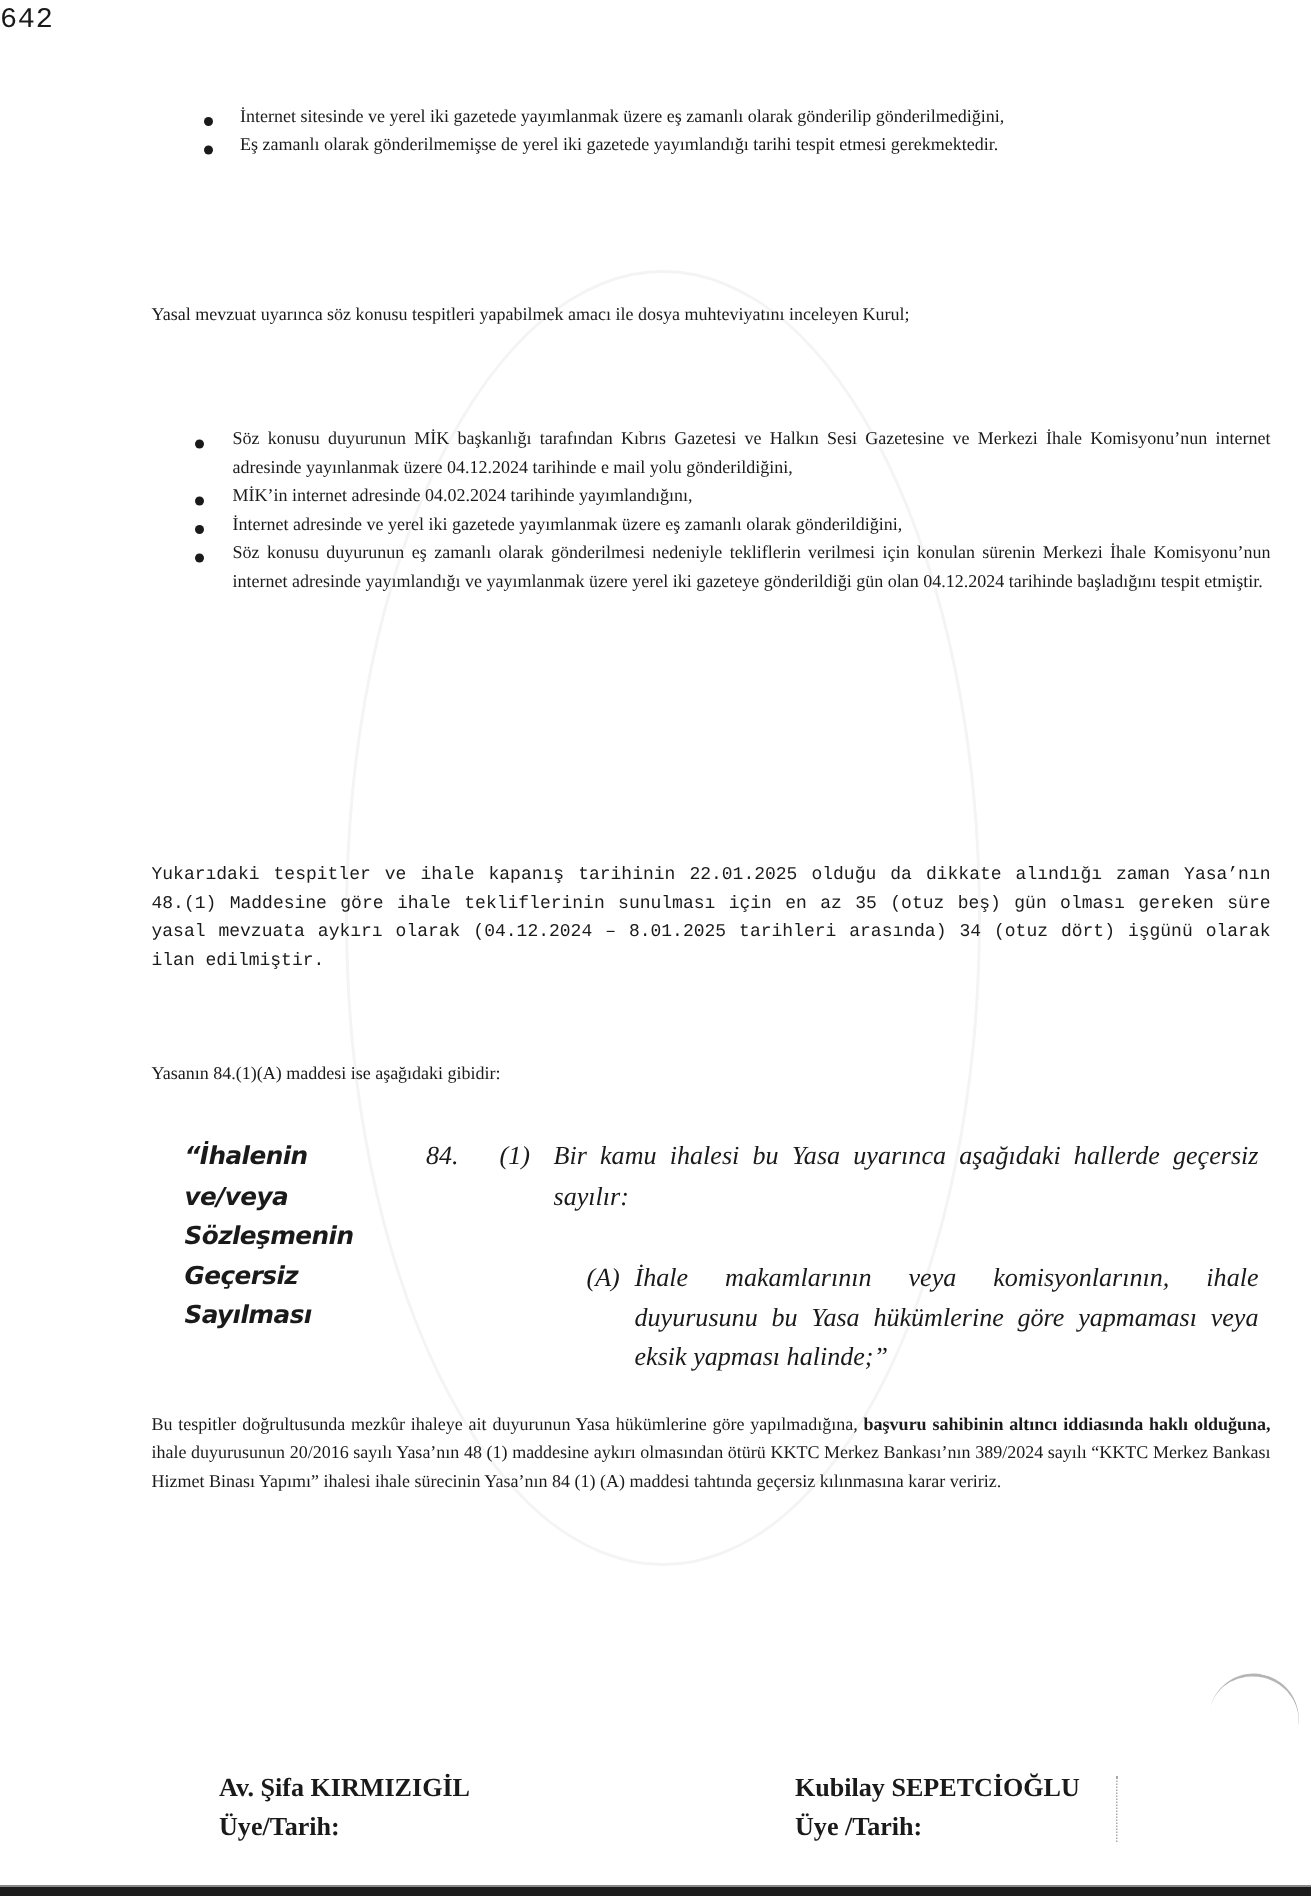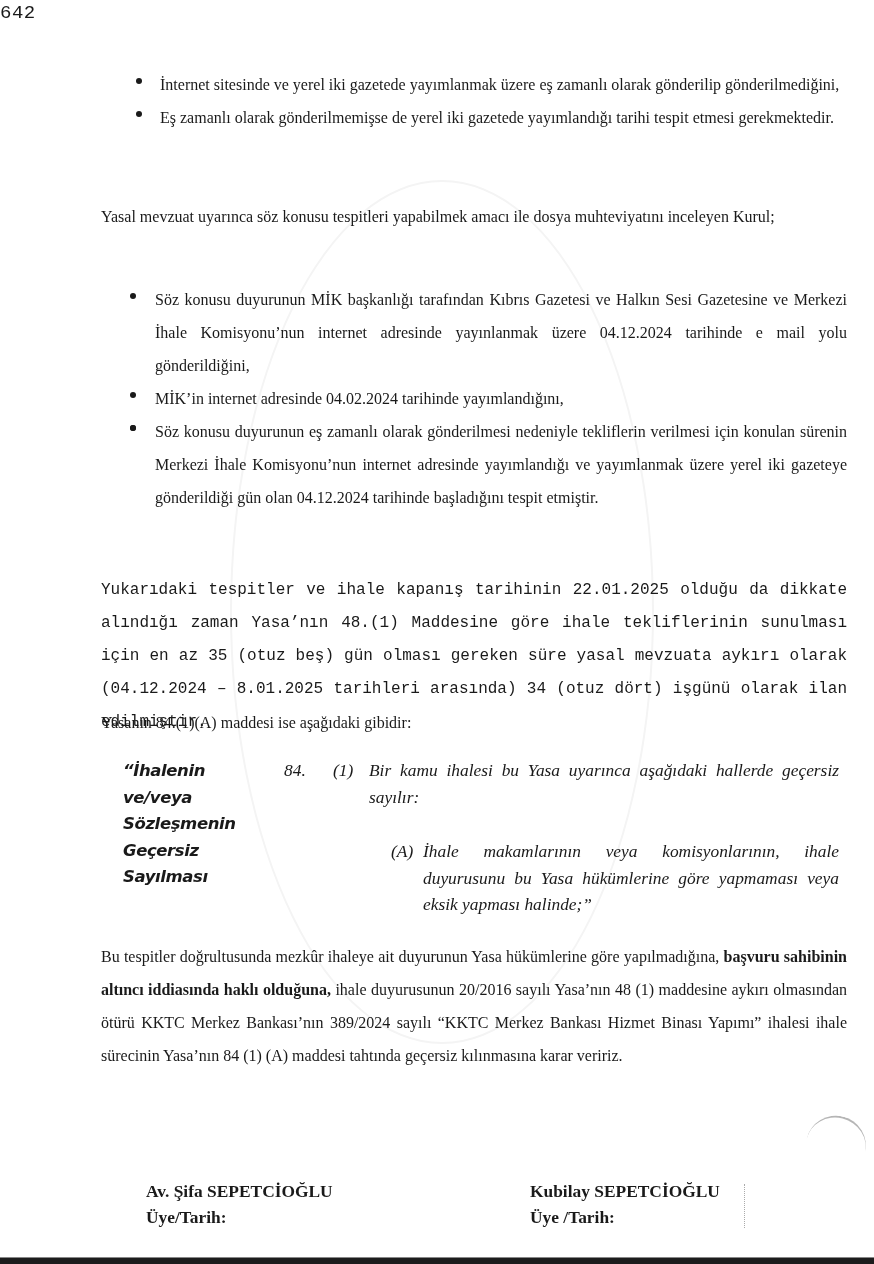--- a/index.html
+++ b/index.html
@@ -4,21 +4,21 @@
   <style>
     html, body { margin: 0; padding: 0; }
     body {
       width: 874px; height: 1264px; background: #ffffff; position: relative; overflow: hidden;
       font-family: "Liberation Serif", serif; color: #1a1a1a;
     }
     .page-number {
       position: absolute; top: 2px; left: 0; width: 874px; text-align: left;
       font-size: 19px; letter-spacing: 0.5px; font-family: Liberation Mono, monospace;
     }
-    .block { position: absolute; left: 101px; width: 746px; font-size: 16px; line-height: 33px; text-align: justify; }
+    .block { position: absolute; left: 101px; width: 746px; font-size: 12px; line-height: 19px; text-align: justify; }
     ul.bullets { list-style: none; margin: 0; padding: 0; }
     ul.bullets li { position: relative; padding-left: 30px; text-align: justify; }
     ul.bullets li .bullet {
       position: absolute; left: 5px; top: 10px; width: 6px; height: 6px; border-radius: 50%; background: #1a1a1a;
     }
     #bullets-a { top: 68px; left: 131px; width: 716px; }
     #bullets-a li { padding-left: 29px; }
     #para-1 { top: 200px; }
     #bullets-b { top: 283px; left: 125px; width: 722px; }
     #para-2 { top: 574px; font-family: Liberation Mono, monospace; }
@@ -62,21 +62,21 @@
     <li><span class="bullet"></span><span>Eş zamanlı olarak gönderilmemişse de yerel iki gazetede yayımlandığı tarihi tespit etmesi gerekmektedir.</span></li>
   </ul>
 </div>
 
 <p class="block" id="para-1" style="margin:0">Yasal mevzuat uyarınca söz konusu tespitleri yapabilmek amacı ile dosya muhteviyatını inceleyen Kurul;</p>
 
 <div class="block" id="bullets-b">
   <ul class="bullets">
     <li><span class="bullet"></span><span>Söz konusu duyurunun MİK başkanlığı tarafından Kıbrıs Gazetesi ve Halkın Sesi Gazetesine ve Merkezi İhale Komisyonu’nun internet adresinde yayınlanmak üzere 04.12.2024 tarihinde e mail yolu gönderildiğini,</span></li>
     <li><span class="bullet"></span><span>MİK’in internet adresinde 04.02.2024 tarihinde yayımlandığını,</span></li>
-    <li><span class="bullet"></span></li>
+    <li><span class="bullet"></span><span>İnternet adresinde ve yerel iki gazetede yayımlanmak üzere eş zamanlı olarak gönderildiğini,</span></li>
     <li><span class="bullet"></span><span>Söz konusu duyurunun eş zamanlı olarak gönderilmesi nedeniyle tekliflerin verilmesi için konulan sürenin Merkezi İhale Komisyonu’nun internet adresinde yayımlandığı ve yayımlanmak üzere yerel iki gazeteye gönderildiği gün olan 04.12.2024 tarihinde başladığını tespit etmiştir.</span></li>
   </ul>
 </div>
 
 <p class="block" id="para-2" style="margin:0">Yukarıdaki tespitler ve ihale kapanış tarihinin 22.01.2025 olduğu da dikkate alındığı zaman Yasa’nın 48.(1) Maddesine göre ihale tekliflerinin sunulması için en az 35 (otuz beş) gün olması gereken süre yasal mevzuata aykırı olarak (04.12.2024 – 8.01.2025 tarihleri arasında) 34 (otuz dört) işgünü olarak ilan edilmiştir.</p>
 
 <p class="block" id="para-3" style="margin:0">Yasanın 84.(1)(A) maddesi ise aşağıdaki gibidir:</p>
 
 <div class="law">
   <div class="side-title">
@@ -91,21 +91,21 @@
   <span class="sub1-text">Bir kamu ihalesi bu Yasa uyarınca aşağıdaki hallerde geçersiz sayılır:</span>
   <span class="subA-label">(A)</span>
   <span class="subA-text">İhale makamlarının veya komisyonlarının, ihale duyurusunu bu Yasa hükümlerine göre yapmaması veya eksik yapması halinde;”</span>
 </div>
 
 <p class="block" id="para-4" style="margin:0"><span>Bu tespitler doğrultusunda mezkûr ihaleye ait duyurunun Yasa hükümlerine göre yapılmadığına, </span><b>başvuru sahibinin altıncı iddiasında haklı olduğuna,</b><span> ihale duyurusunun 20/2016 sayılı Yasa’nın 48 (1) maddesine aykırı olmasından ötürü KKTC Merkez Bankası’nın 389/2024 sayılı “KKTC Merkez Bankası Hizmet Binası Yapımı” ihalesi ihale sürecinin Yasa’nın 84 (1) (A) maddesi tahtında geçersiz kılınmasına karar veririz.</span></p>
 
 <div class="stamp-mark"></div>
 
 <div class="sig" id="sig-left">
-  <div>Av. Şifa SEPETCİOĞLU</div>
+  <div>Av. Şifa KIRMIZIGİL</div>
   <div>Üye/Tarih:</div>
 </div>
 
 <div class="sig" id="sig-right">
   <div>Kubilay SEPETCİOĞLU</div>
   <div>Üye /Tarih:</div>
 </div>
 <div class="sig-dots"></div>
 
 <div class="bottom-bar"></div>

